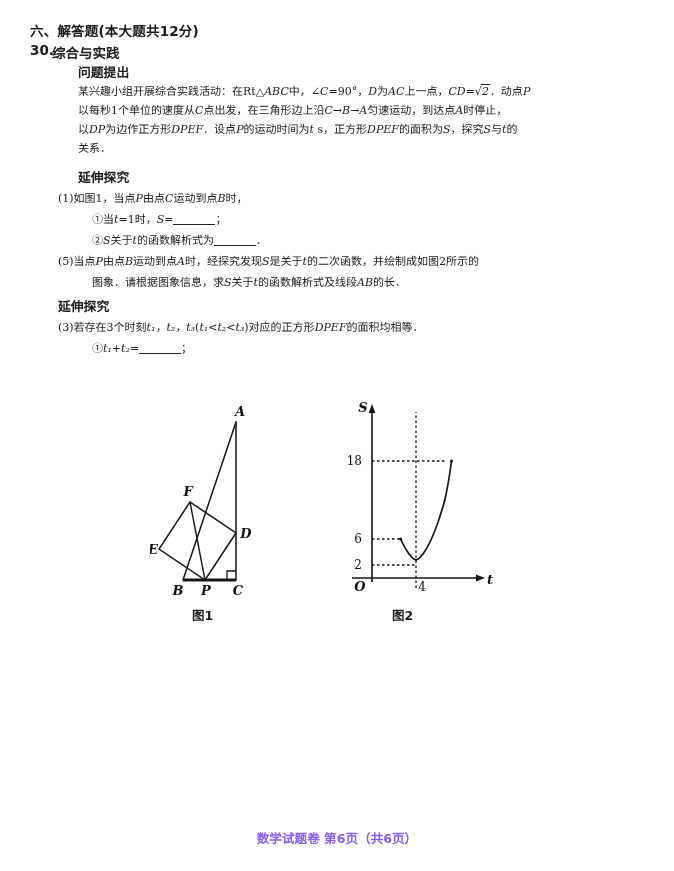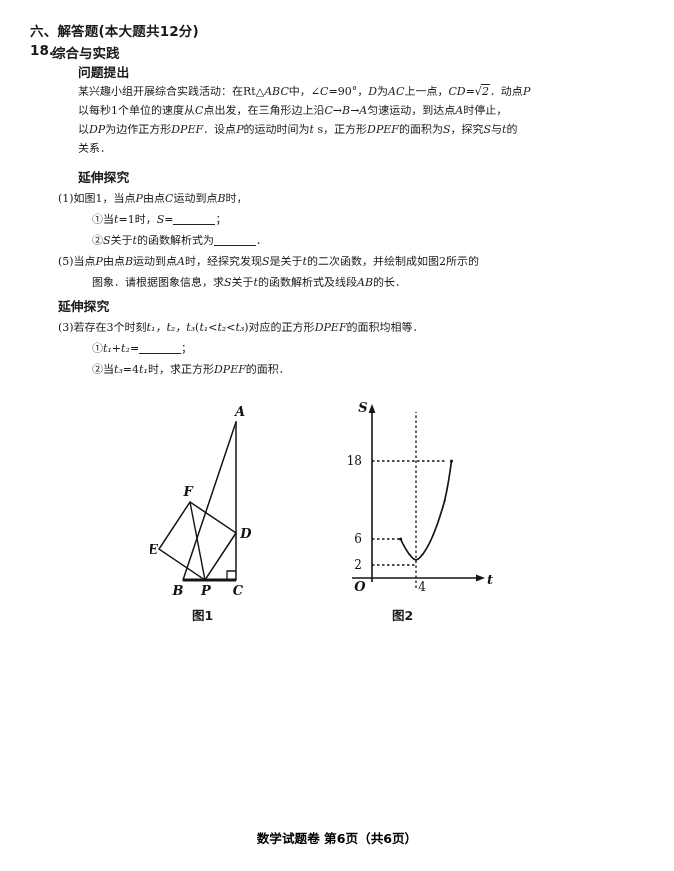--- a/index.html
+++ b/index.html
@@ -93,31 +93,31 @@
   
   .footer {
     position: absolute;
     left: 0;
     right: 0;
     top: 828px;
     text-align: center;
     font-family: "DejaVu Sans", "Liberation Sans", sans-serif;
     font-weight: bold;
     font-size: 12.6px;
-    color: #000000;
+    color: #8b5cf6;
   }
 </style>
 </head>
 <body>
 
 <div class="page">
 
   <div class="section-head" style="left:30px; top:20px;">六、解答题(本大题共12分)</div>
 
-  <div class="q-number" style="left:30px; top:42px;">18.</div>
+  <div class="q-number" style="left:30px; top:42px;">30.</div>
   <div class="q-number" style="left:52px; top:42px;">综合与实践</div>
 
   <div class="sub-head" style="left:78px; top:62px;">问题提出</div>
 
   <div class="body-line" style="left:78px; top:82px;">
     <span>某兴趣小组开展综合实践活动：在Rt△</span><span class="it">ABC</span><span>中，∠</span><span class="it">C</span><span>=90°，</span><span class="it">D</span><span>为</span><span class="it">AC</span><span>上一点，</span><span class="it">CD</span><span>=</span><span>√</span><span class="rad it">2</span><span>．动点</span><span class="it">P</span>
   </div>
 
   <div class="body-line" style="left:78px; top:101px;">
     <span>以每秒1个单位的速度从</span><span class="it">C</span><span>点出发，在三角形边上沿</span><span class="it">C→B→A</span><span>匀速运动，到达点</span><span class="it">A</span><span>时停止，</span>
@@ -154,23 +154,20 @@
   <div class="sub-head" style="left:58px; top:296px;">延伸探究</div>
 
   <div class="body-line" style="left:58px; top:318px;">
     <span>(3)若存在3个时刻</span><span class="it">t₁，t₂，t₃</span><span>(</span><span class="it">t₁&lt;t₂&lt;t₃</span><span>)对应的正方形</span><span class="it">DPEF</span><span>的面积均相等．</span>
   </div>
 
   <div class="body-line" style="left:92px; top:339px;">
     <span>①</span><span class="it">t₁+t₂</span><span>=</span><span class="blank"></span><span>；</span>
   </div>
 
-  <div class="body-line" style="left:92px; top:360px;">
-    <span>②当</span><span class="it">t₃</span><span>=4</span><span class="it">t₁</span><span>时，求正方形</span><span class="it">DPEF</span><span>的面积．</span>
-  </div>
 
   <div class="fig" style="left:150px; top:398px; width:180px; height:200px;">
     <svg width="180" height="200" viewBox="0 0 180 200">
 
       <g stroke="#151515" stroke-width="1.5" fill="none" stroke-linejoin="miter" stroke-linecap="round">
 
         <line x1="86" y1="24" x2="86" y2="182"></line>
 
         <line x1="86" y1="24" x2="33" y2="182"></line>
       </g>

